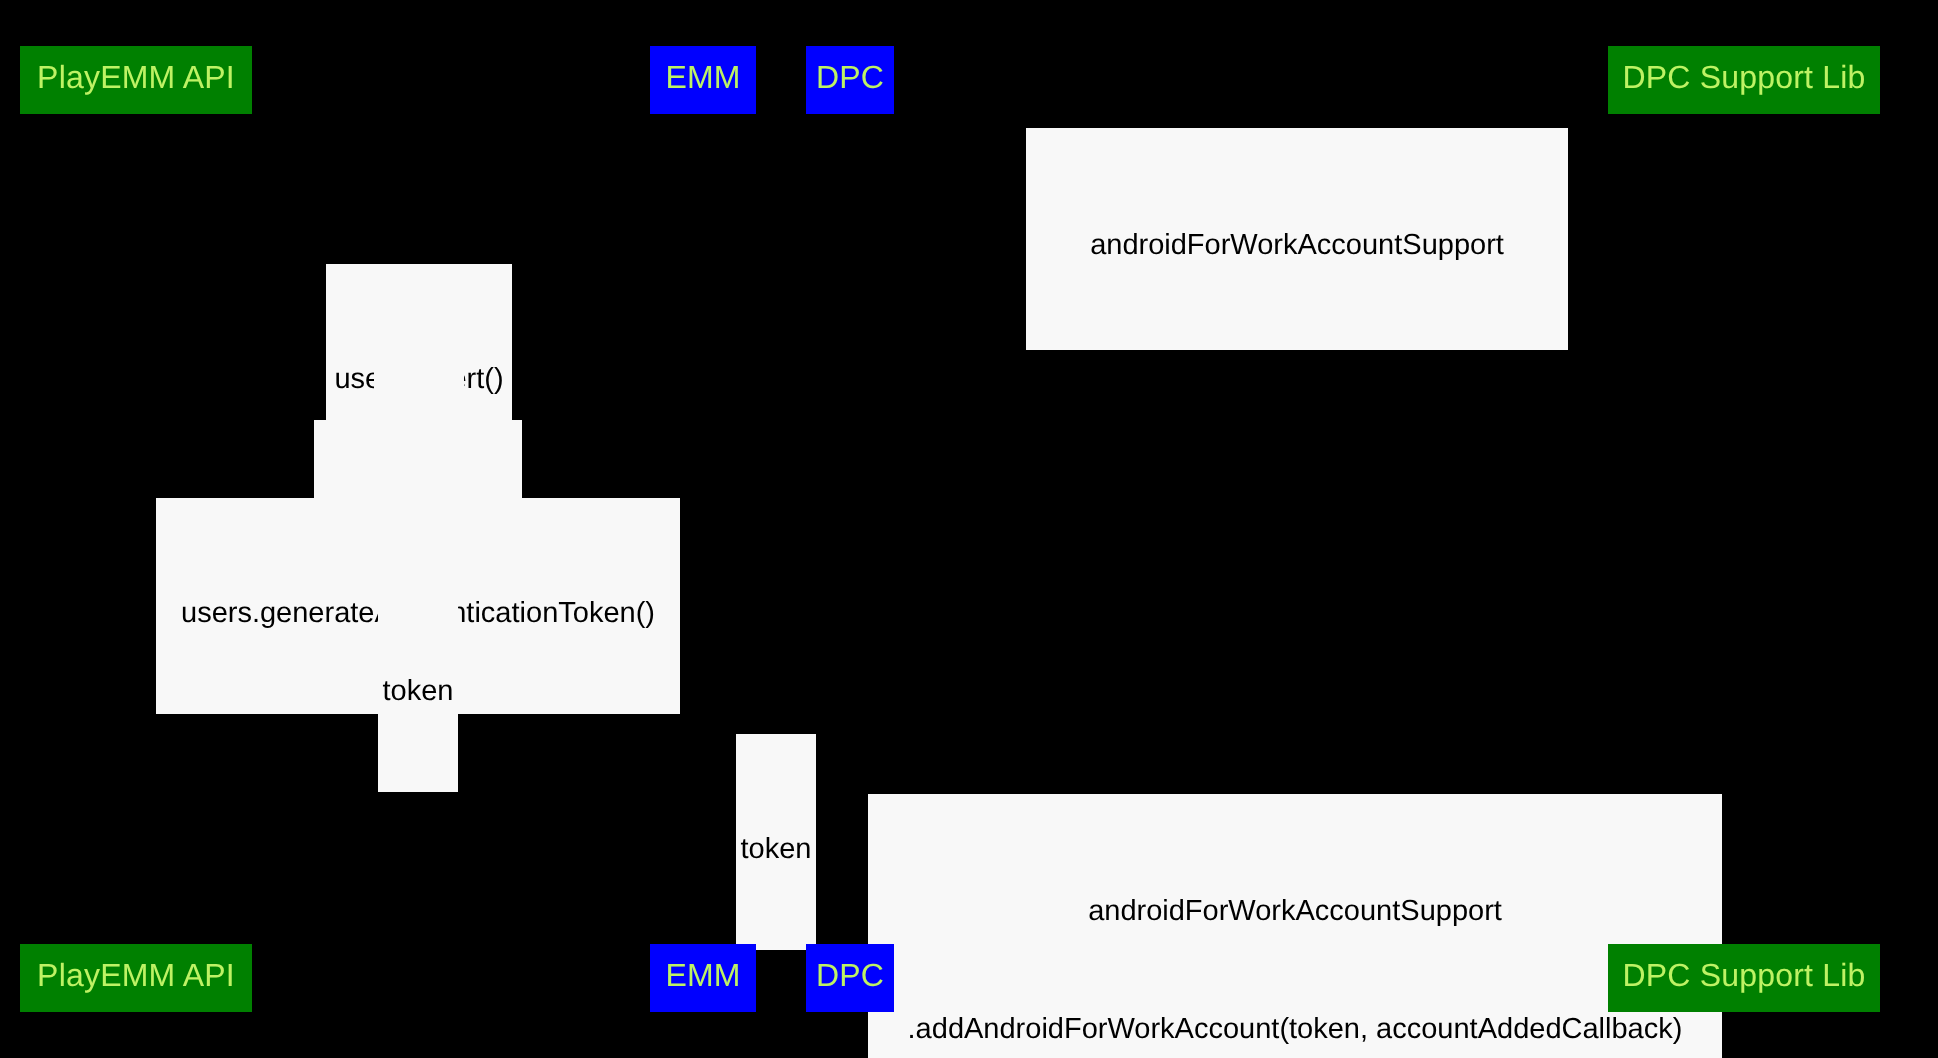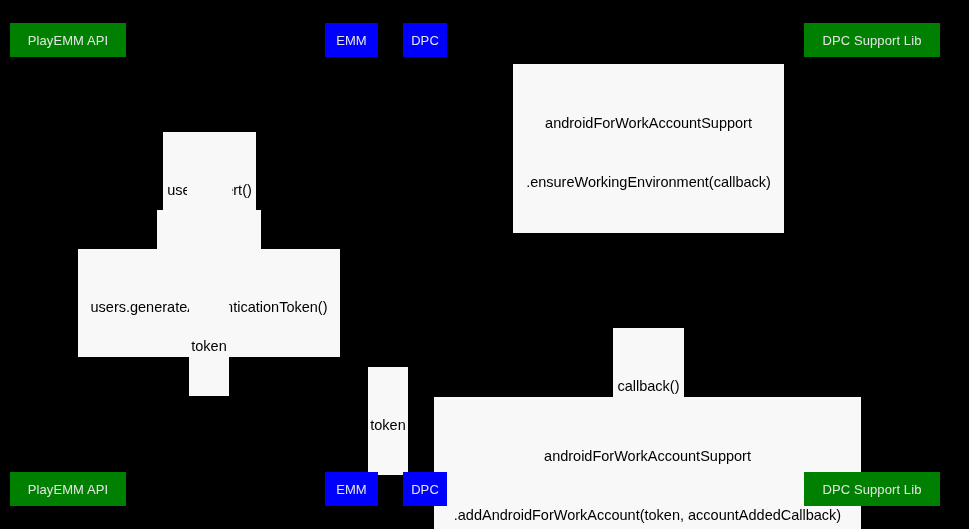--- a/index.html
+++ b/index.html
@@ -16,22 +16,22 @@
     width: 969px;
     height: 529px;
     background: #000000;
     overflow: hidden;
   }
   .participant {
     position: absolute;
     display: flex;
     align-items: center;
     justify-content: center;
-    color: #e5e5e5;
-    font-size: 13px;
+    color: #bef264;
+    font-size: 16px;
     line-height: 1;
     letter-spacing: 0.1px;
     white-space: nowrap;
     box-sizing: border-box;
     padding: 0 10px;
   }
   .participant.green { background: #008000; }
   .participant.blue  { background: #0000ff; }
 
   .lifeline {
@@ -88,21 +88,20 @@
   </div>
   <div class="participant blue" style="left:403px; top:23px; width:44px; height:34px;">
     <span>DPC</span>
   </div>
   <div class="participant green" style="left:804px; top:23px; width:136px; height:34px;">
     <span>DPC Support Lib</span>
   </div>
 
   <div class="msg-label two-line" style="left:513px; top:64px; width:271px;">
     <div>androidForWorkAccountSupport</div>
-    <div>.ensureWorkingEnvironment(callback)</div>
   </div>
 
   <div class="msg-label" style="left:163px; top:132px; width:93px;">
     <div>users.insert()</div>
   </div>
 
   <div class="msg-label" style="left:187px; top:171px; width:45px;">
     <div>userID</div>
   </div>
 
@@ -111,23 +110,20 @@
   </div>
 
   <div class="msg-label" style="left:78px; top:249px; width:262px;">
     <div>users.generateAuthenticationToken()</div>
   </div>
 
   <div class="msg-label" style="left:189px; top:288px; width:40px;">
     <div>token</div>
   </div>
 
-  <div class="msg-label" style="left:613px; top:328px; width:71px;">
-    <div>callback()</div>
-  </div>
 
   <div class="msg-label" style="left:368px; top:367px; width:40px;">
     <div>token</div>
   </div>
 
   <div class="msg-label two-line" style="left:434px; top:397px; width:427px;">
     <div>androidForWorkAccountSupport</div>
     <div>.addAndroidForWorkAccount(token, accountAddedCallback)</div>
   </div>
 

